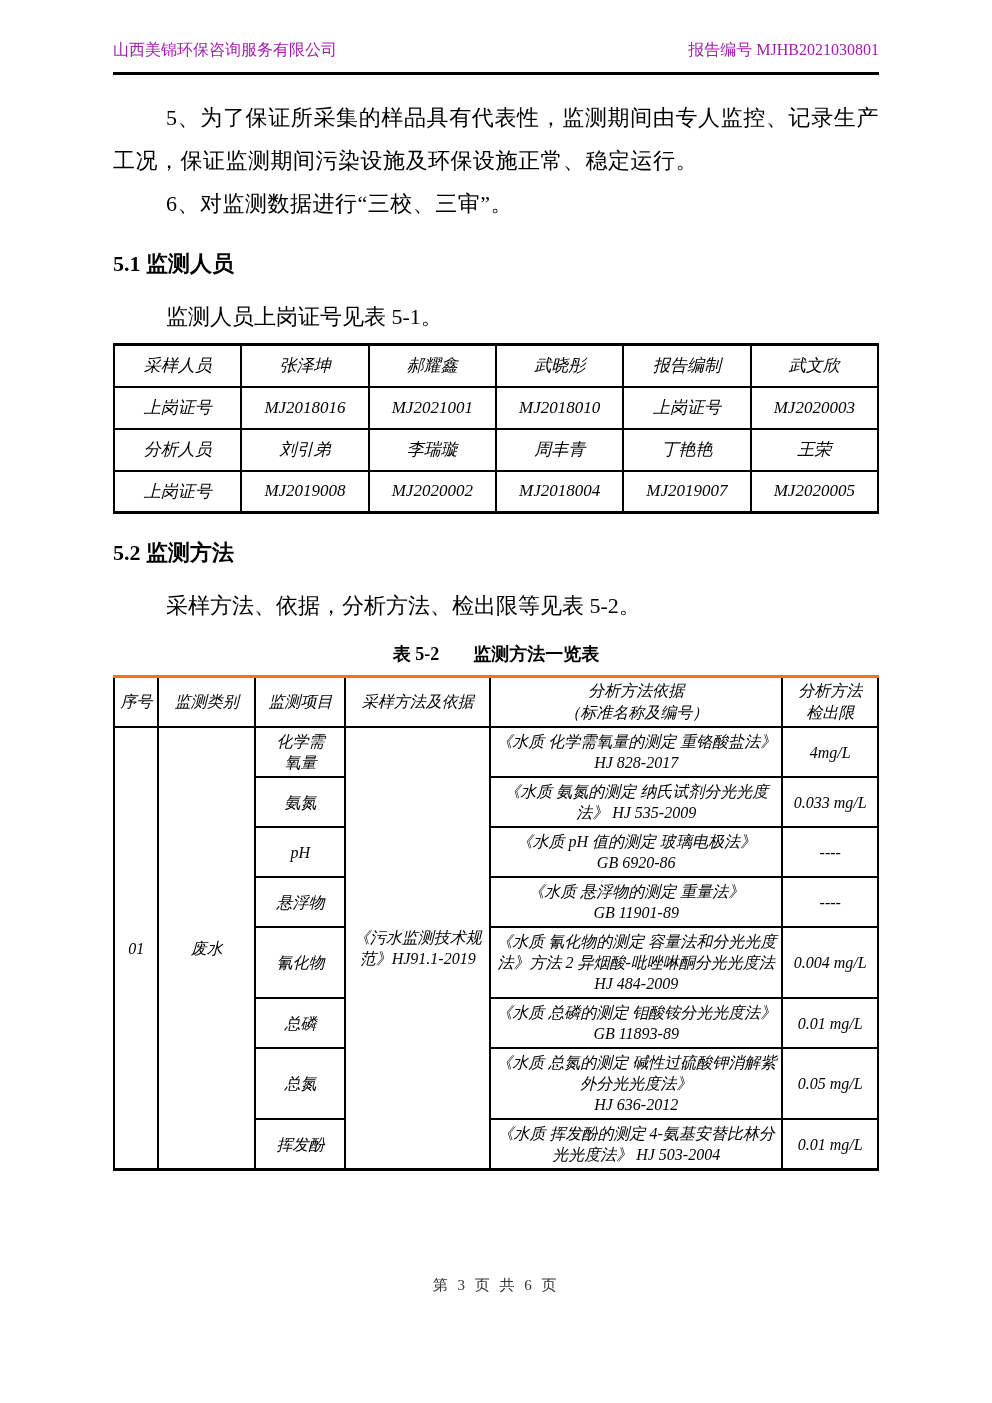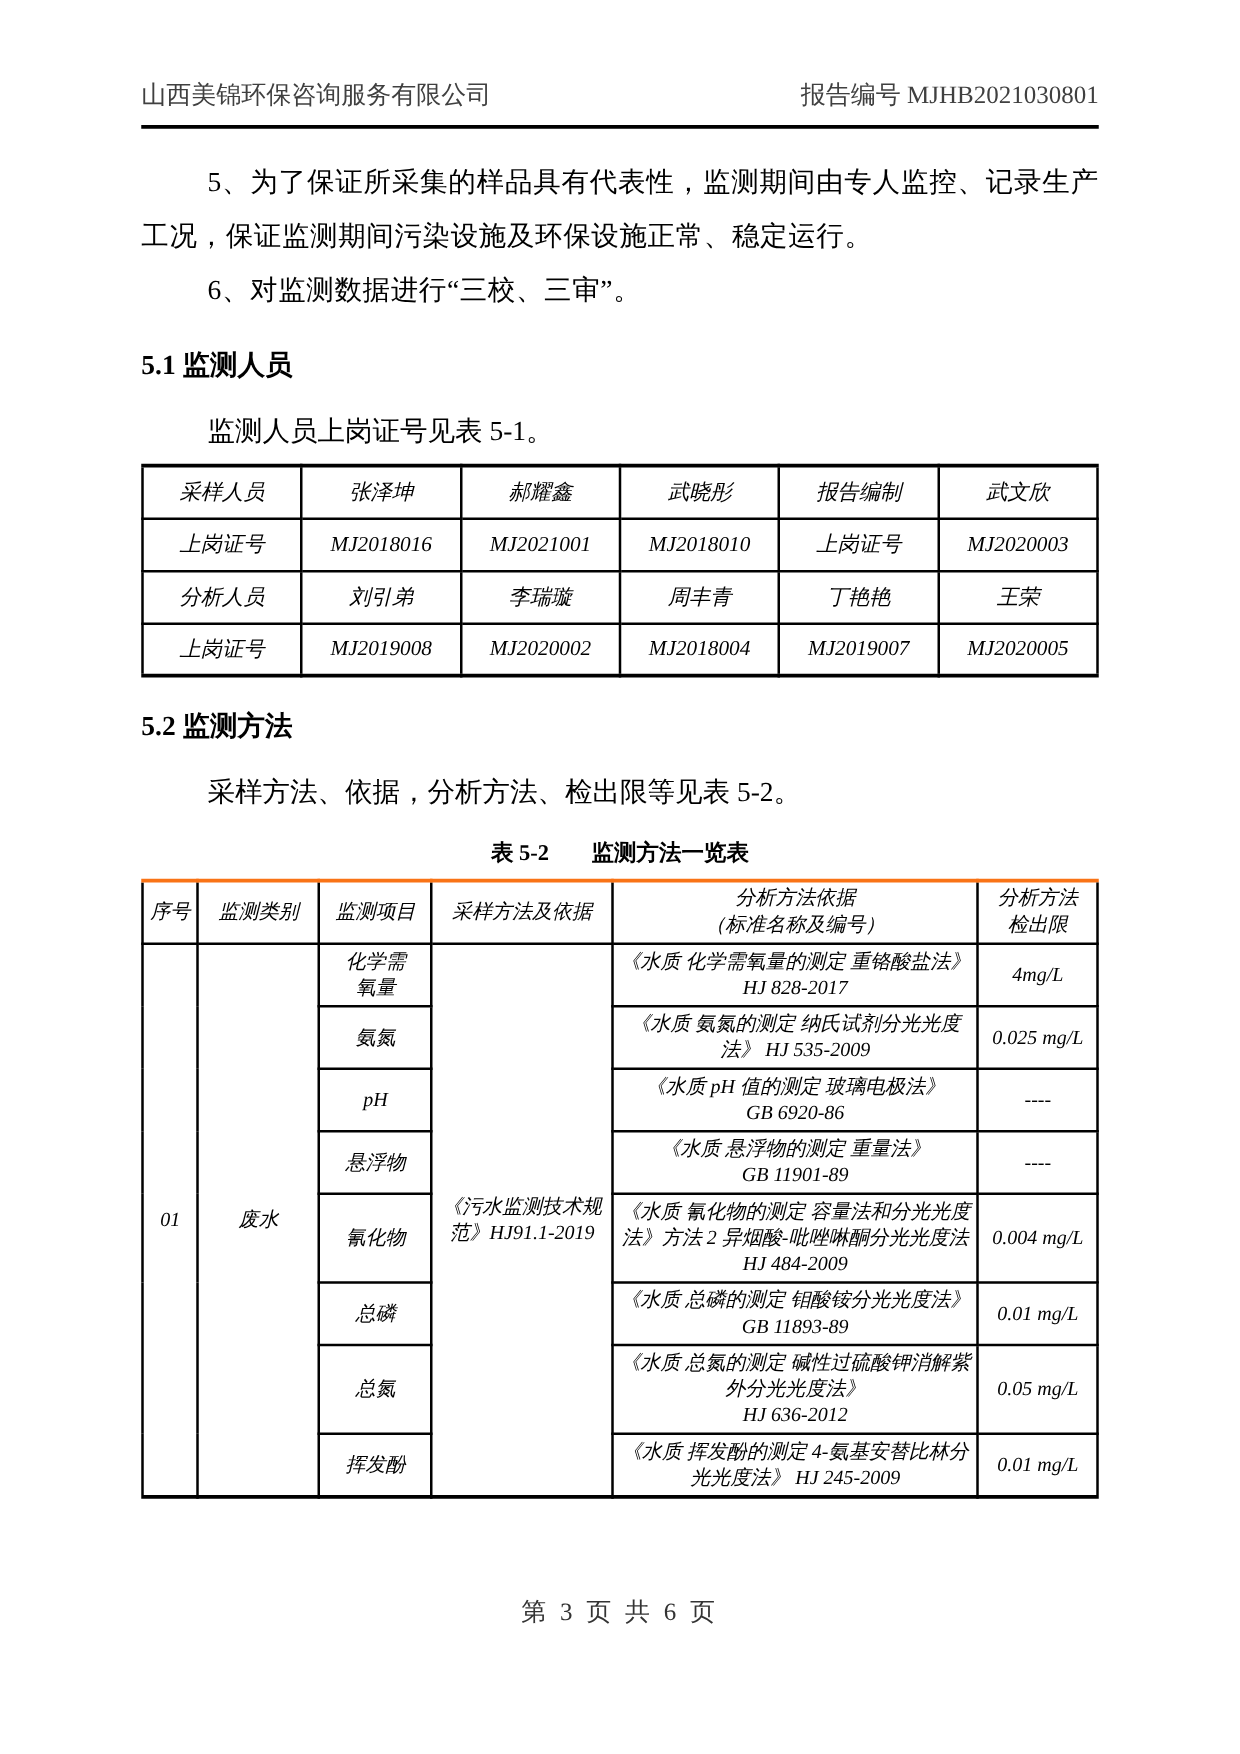--- a/index.html
+++ b/index.html
@@ -8,28 +8,28 @@
     width: 992px; height: 1403px;
     font-family: "Liberation Serif", "DejaVu Serif", serif;
     color: #000000;
     position: relative;
     overflow: hidden;
   }
   .page { padding: 0 113px; }
 
   
   .doc-header {
-    padding-top: 62px;
+    padding-top: 40px;
     display: flex;
     justify-content: space-between;
     align-items: flex-end;
     border-bottom: 3px solid #000000;
     padding-bottom: 11px;
-    color: #404040;
-    font-size: 20px;
+    color: #a21caf;
+    font-size: 16px;
   }
 
   
   .para {
     font-size: 22px;
     line-height: 43px;
     text-indent: 53px;
     margin-top: 21px;
     text-align: justify;
     letter-spacing: 0.5px;
@@ -84,21 +84,21 @@
   .row-3line td.item-cell,
   .row-3line td.method-cell,
   .row-3line td.limit-cell { height: 70px; }
 
   
   .doc-footer {
     position: absolute;
     left: 0; right: 0;
     top: 1276px;
     text-align: center;
-    font-size: 20px;
+    font-size: 15px;
     letter-spacing: 3px;
     color: #333333;
   }
 </style>
 </head>
 <body>
 
 <div class="page">
 
   <div class="doc-header">
@@ -184,21 +184,21 @@
         <td rowspan="8">废水</td>
         <td class="item-cell">化学需
 氧量</td>
         <td rowspan="8" class="method-cell">《污水监测技术规范》HJ91.1-2019</td>
         <td class="method-cell">《水质 化学需氧量的测定 重铬酸盐法》HJ 828-2017</td>
         <td class="limit-cell">4mg/L</td>
       </tr>
       <tr class="row-2line">
         <td class="item-cell">氨氮</td>
         <td class="method-cell">《水质 氨氮的测定 纳氏试剂分光光度法》 HJ 535-2009</td>
-        <td class="limit-cell">0.025 mg/L</td>
+        <td class="limit-cell">0.033 mg/L</td>
       </tr>
       <tr class="row-2line">
         <td class="item-cell">pH</td>
         <td class="method-cell">《水质 pH 值的测定 玻璃电极法》
 GB 6920-86</td>
         <td class="limit-cell">----</td>
       </tr>
       <tr class="row-2line">
         <td class="item-cell">悬浮物</td>
         <td class="method-cell">《水质 悬浮物的测定 重量法》
@@ -216,21 +216,21 @@
         <td class="limit-cell">0.01 mg/L</td>
       </tr>
       <tr class="row-3line">
         <td class="item-cell">总氮</td>
         <td class="method-cell">《水质 总氮的测定 碱性过硫酸钾消解紫外分光光度法》
 HJ 636-2012</td>
         <td class="limit-cell">0.05 mg/L</td>
       </tr>
       <tr class="row-2line">
         <td class="item-cell">挥发酚</td>
-        <td class="method-cell">《水质 挥发酚的测定 4-氨基安替比林分光光度法》 HJ 245-2009</td>
+        <td class="method-cell">《水质 挥发酚的测定 4-氨基安替比林分光光度法》 HJ 503-2004</td>
         <td class="limit-cell">0.01 mg/L</td>
       </tr>
     </tbody>
   </table>
 
 </div>
 
 <div class="doc-footer">第 3 页 共 6 页</div>
 
 </body></html>

